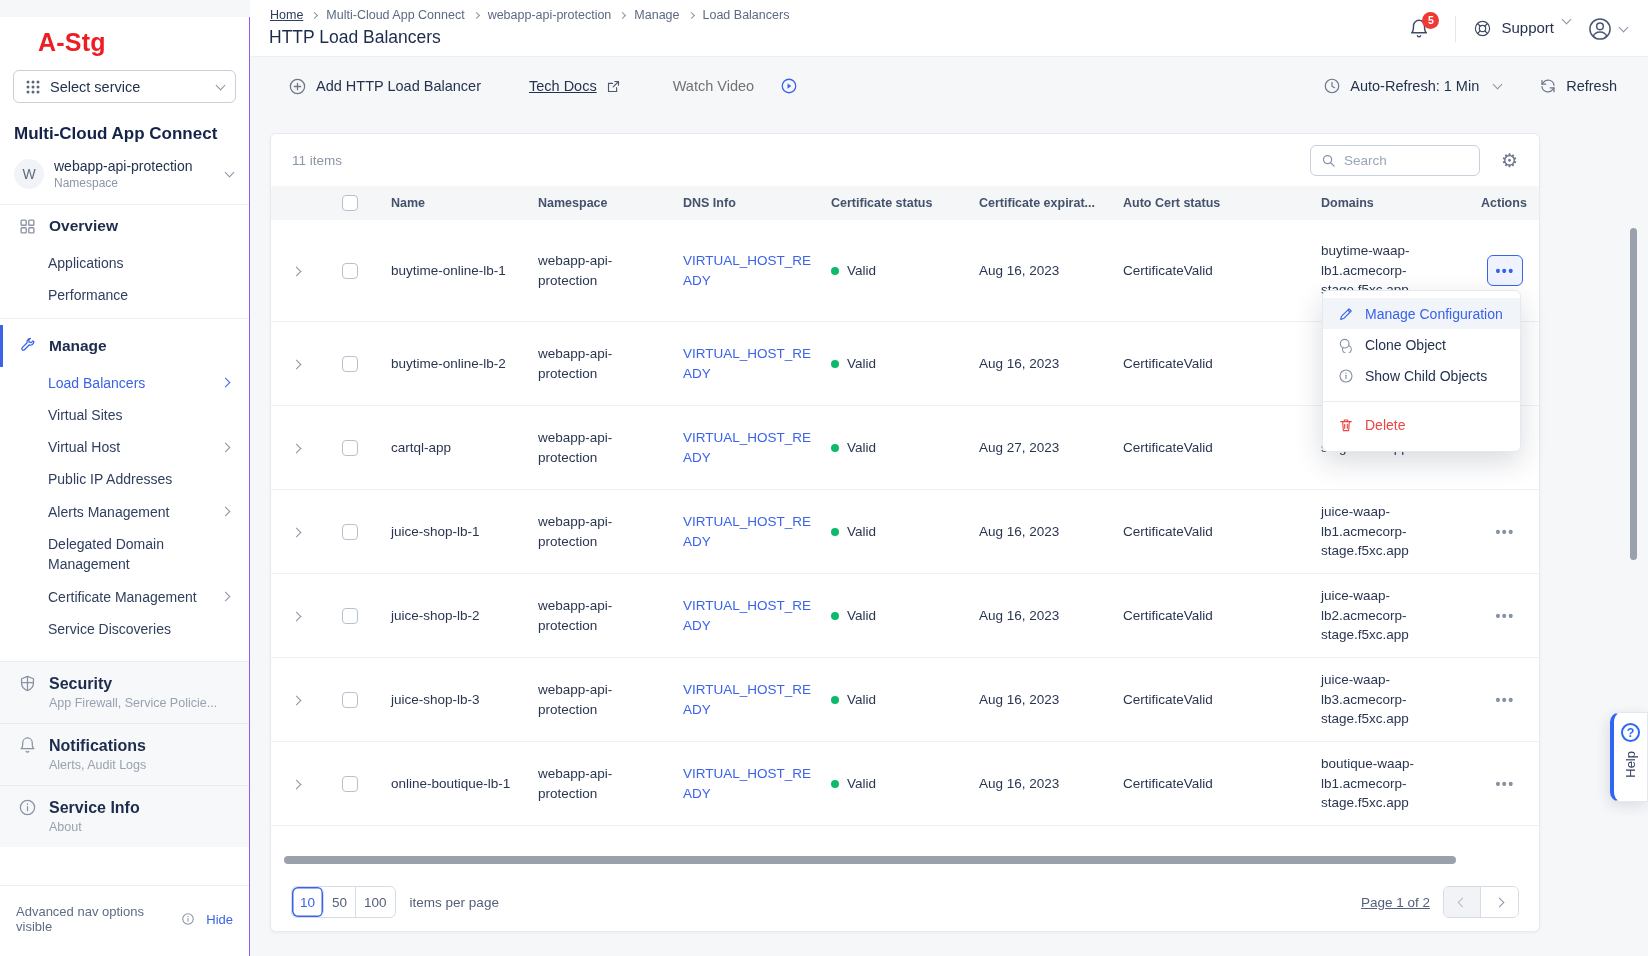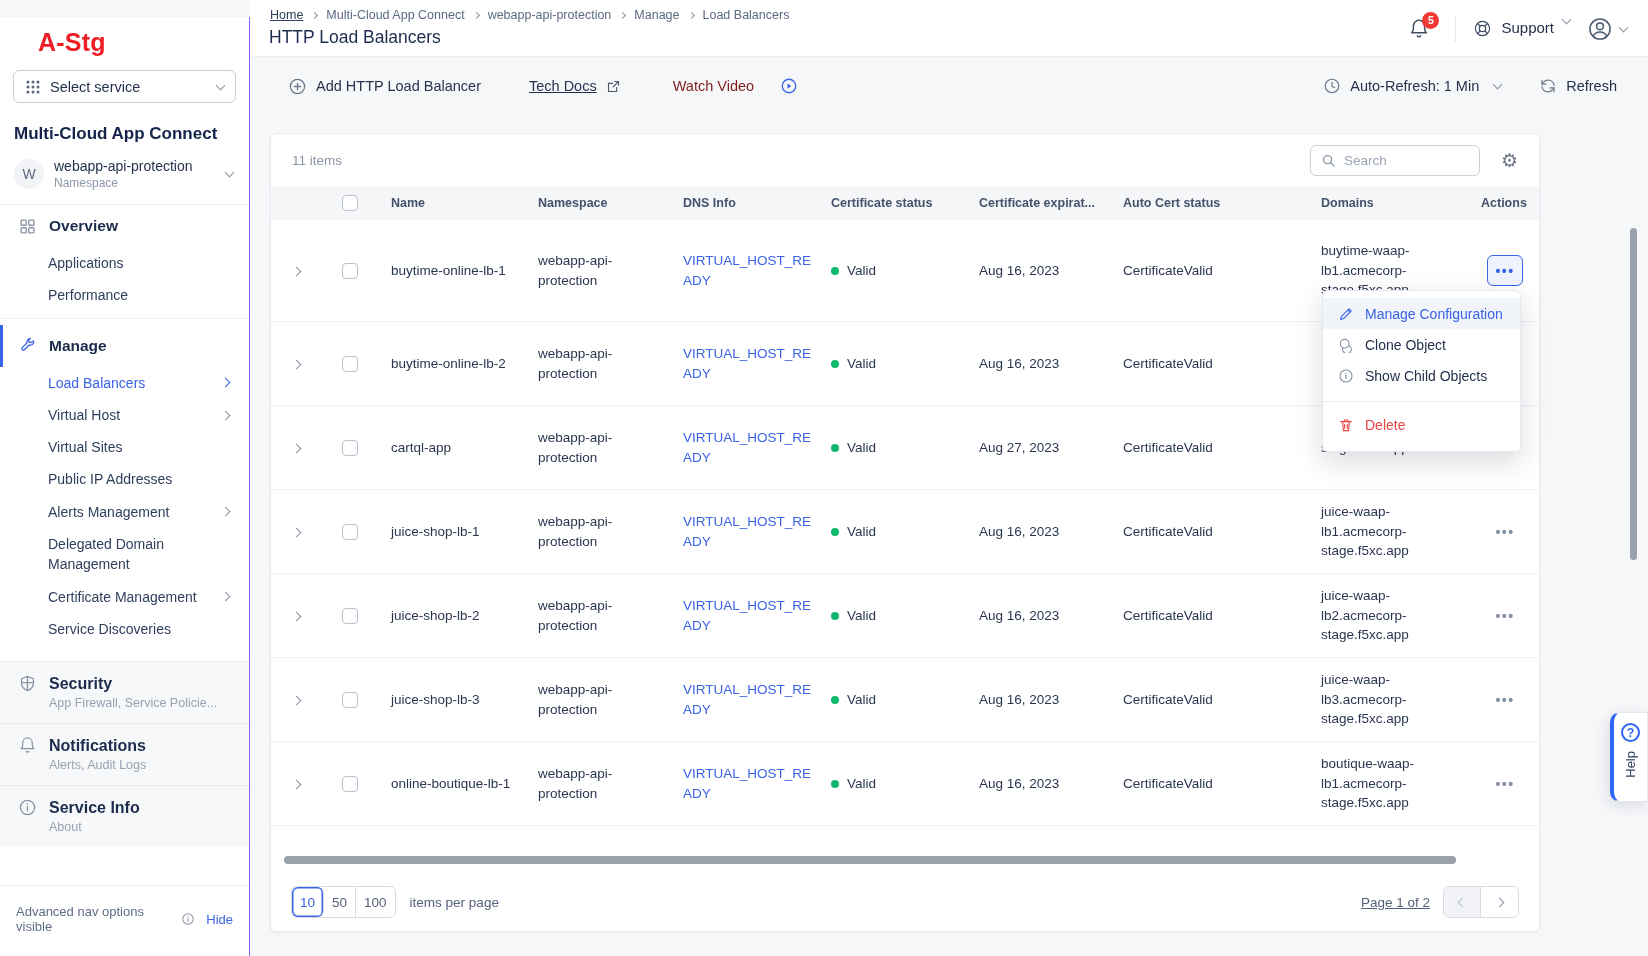--- a/index.html
+++ b/index.html
@@ -51,21 +51,21 @@
   .vdiv { width:1px; height:26px; background:#e3e7ed; }
   .support { display:flex; align-items:flex-start; gap:9px; font-size:15px; color:#25324e; cursor:pointer; }
   .avatar-grp { display:flex; align-items:center; gap:7px; cursor:pointer; }
 
   
   .toolbar { position:absolute; left:250px; right:0; top:57px; height:58px; display:flex; align-items:center; padding:0 31px 0 38px; }
   .tb-item { display:flex; align-items:center; gap:9px; font-size:14.5px; color:#25324e; cursor:pointer; font-weight:500; }
   .tb-add { margin-right:48px; }
   .tb-docs { margin-right:52px; }
   .tb-docs .t { text-decoration:underline; }
-  .tb-video { color:#7f1d1d;gap:26px; }
+  .tb-video { color:#737373;gap:26px; }
   .tb-right { margin-left:auto; display:flex; align-items:center; gap:38px; }
   .tb-refresh-auto { font-weight:400; }
 
   
   .card { position:absolute; left:270px; top:133px; width:1270px; height:799px; background:#fff; border:1px solid #e7eaef; border-radius:6px; box-shadow:0 1px 3px rgba(20,30,60,.05); }
   .card-head { height:52px; display:flex; align-items:center; padding:0 21px; }
   .items-count { font-size:13.5px; color:#8a95a5; }
   .search { margin-left:auto; width:170px; height:31px; border:1px solid #c8d0db; border-radius:6px; display:flex; align-items:center; padding:0 10px; gap:8px; background:#fff; }
   .search input { border:0; outline:0; width:100%; font-size:13.5px; color:#2a3650; font-family:inherit; background:transparent; }
   .search input::placeholder { color:#9aa5b5; }
@@ -182,27 +182,27 @@
         </span>
         <span>Manage</span>
       </div>
       <div>
   <div class="nav-item active">
     <span class="lbl">Load Balancers</span>
     <span class="cright"></span>
   </div>
 
   <div class="nav-item">
+    <span class="lbl">Virtual Sites</span>
+
+  </div>
+
+  <div class="nav-item">
     <span class="lbl">Virtual Host</span>
     <span class="cright"></span>
-  </div>
-
-  <div class="nav-item">
-    <span class="lbl">Virtual Sites</span>
-
   </div>
 
   <div class="nav-item">
     <span class="lbl">Public IP Addresses</span>
 
   </div>
 
   <div class="nav-item">
     <span class="lbl">Alerts Management</span>
     <span class="cright"></span>

